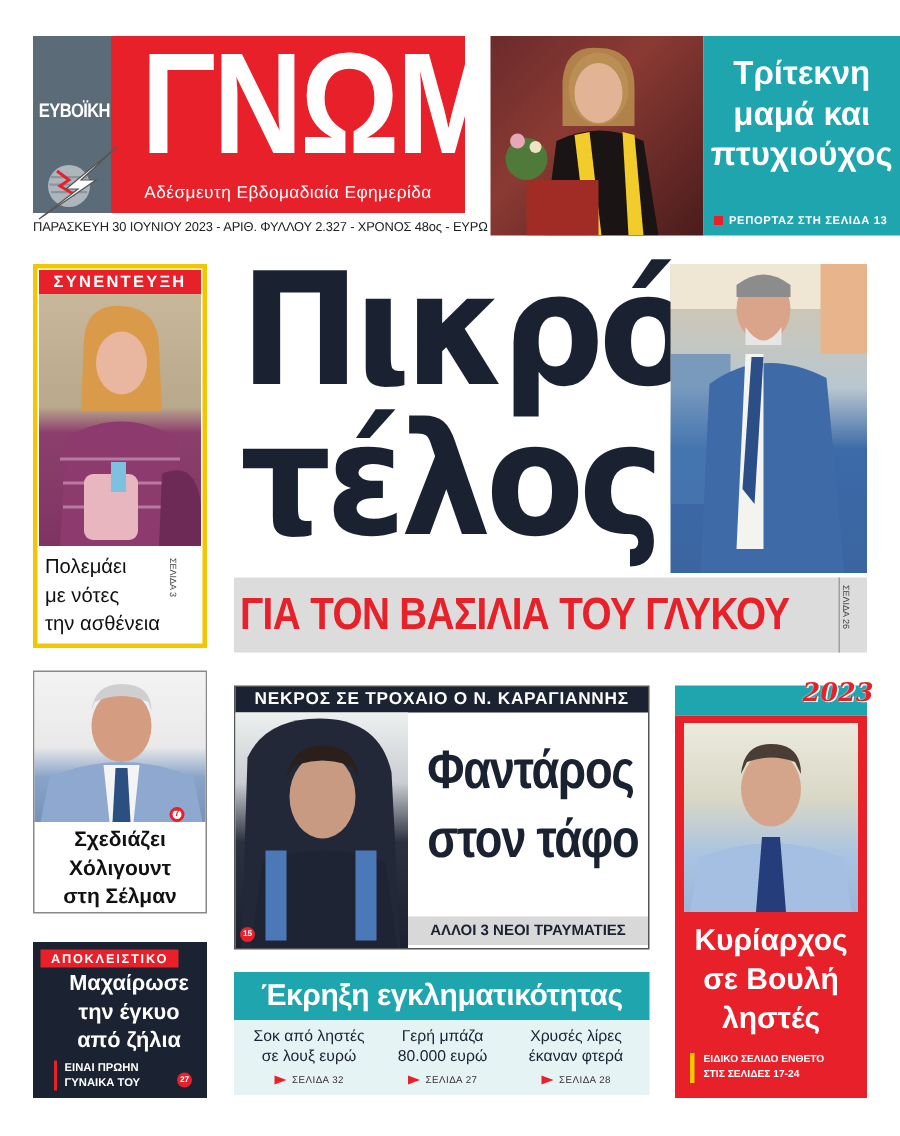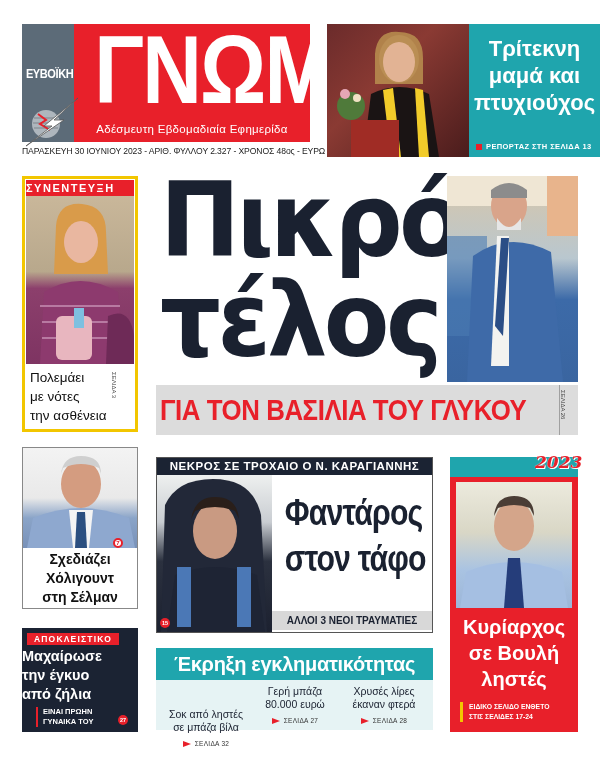--- a/index.html
+++ b/index.html
@@ -19,21 +19,21 @@
 
   
   .promo-photo { left: 327px; top: 24px; width: 142px; height: 133px; background: linear-gradient(135deg, #6b2b2b 0%, #8a3a33 40%, #4a1c1c 100%); overflow: hidden; }
   .promo-box { left: 469px; top: 24px; width: 131px; height: 133px; background: #1fa5ad; }
   .promo-title { left: 469px; top: 35px; width: 131px; text-align: center; color: #fff; font-weight: bold; font-size: 22px; line-height: 27px; }
   .promo-ref { left: 476px; top: 142px; width: 124px; color: #fff; font-size: 7.5px; font-weight: bold; letter-spacing: 0.4px; white-space: nowrap; }
   .promo-ref .bullet { display: inline-block; width: 6px; height: 6px; background: #e8202a; margin-right: 4px; vertical-align: middle; }
 
   
   .intv-frame { left: 22px; top: 176px; width: 116px; height: 256px; border: 3px solid #f2c600; background: #fff; }
-  .intv-label { left: 26px; top: 180px; width: 108px; height: 16px; background: #e8202a; color: #fff; font-weight: bold; font-size: 11px; line-height: 16px; letter-spacing: 1.5px; }
+  .intv-label { left: 26px; top: 180px; width: 108px; height: 16px; background: #e8202a; color: #fff; font-weight: bold; font-size: 11px; text-align: center; line-height: 16px; letter-spacing: 1.5px; }
   .intv-photo { left: 26px; top: 196px; width: 108px; height: 168px; background: linear-gradient(180deg, #c9b79a 0%, #b8a88c 45%, #8c3f6c 55%, #7e3462 100%); overflow: hidden; }
   .intv-text { left: 30px; top: 368px; width: 82px; font-weight: normal; font-size: 13.5px; line-height: 19px; color: #111; }
   .intv-page { left: 117px; top: 372px; font-size: 6px; color: #444; transform: rotate(90deg); transform-origin: left top; white-space: nowrap; }
 
   
   .main-head { left: 160px; top: 170px; width: 290px; color: #1a2130; font-weight: bold; font-size: 104px; line-height: 100px; letter-spacing: -4px; font-family: "DejaVu Sans", sans-serif; }
   .main-head .l1, .main-head .l2 { display: block; transform: scaleX(0.92); transform-origin: left; }
   .main-photo { left: 447px; top: 176px; width: 131px; height: 206px; background: linear-gradient(180deg, #d8c6a8 0%, #b9c7cf 40%, #3c6aa8 60%, #3a65a0 100%); overflow: hidden; }
   .main-bar { left: 156px; top: 385px; width: 422px; height: 50px; background: #dcdcdc; }
   .main-kicker { left: 160px; top: 390px; width: 398px; color: #e8202a; font-weight: bold; font-size: 30px; line-height: 40px; text-align: center; letter-spacing: -0.5px; transform: scaleX(0.86); transform-origin: left center; white-space: nowrap; }
@@ -59,21 +59,21 @@
   .elec-label-text { left: 456px; top: 459px; color: #fff; font-weight: bold; font-size: 16px; letter-spacing: 1.5px; line-height: 16px; margin-top: 32px; }
   .elec-year { left: 535px; top: 452px; color: #e8202a; font-family: "DejaVu Serif", serif; font-style: italic; font-size: 17px; font-weight: bold; line-height: 20px; text-shadow: 0 0 1px #fff, 1px 1px 0 #fff; }
   .elec-box { left: 450px; top: 477px; width: 128px; height: 255px; background: #e8202a; }
   .elec-photo { left: 456px; top: 482px; width: 116px; height: 126px; background: linear-gradient(180deg, #eceadd 0%, #d9d7c6 40%, #a9c3e2 70%, #9cb6d8 100%); overflow: hidden; }
   .elec-title { left: 450px; top: 614px; width: 128px; text-align: center; color: #fff; font-weight: bold; font-size: 20px; line-height: 26px; }
   .elec-ref { left: 460px; top: 702px; width: 116px; color: #fff; font-weight: bold; font-size: 6.8px; line-height: 10px; padding-left: 6px; border-left: 3px solid #f2c600; white-space: nowrap; }
 
   
   .exc-box { left: 22px; top: 628px; width: 116px; height: 104px; background: #1b2333; }
   .exc-label { left: 27px; top: 633px; width: 92px; height: 12px; background: #e8202a; color: #fff; font-weight: bold; font-size: 8.5px; text-align: center; line-height: 12px; letter-spacing: 1.2px; }
-  .exc-title { left: 22px; top: 647px; width: 128px; text-align: left; color: #fff; font-weight: bold; font-size: 14.5px; line-height: 19px; }
+  .exc-title { left: 22px; top: 647px; width: 128px; text-align: center; color: #fff; font-weight: bold; font-size: 14.5px; line-height: 19px; }
   .exc-sub { left: 36px; top: 707px; color: #fff; font-weight: bold; font-size: 7.5px; line-height: 10px; padding-left: 5px; border-left: 2px solid #e8202a; white-space: nowrap; }
   .exc-badge { left: 118px; top: 715px; width: 10px; height: 10px; border-radius: 50%; background: #e8202a; color: #fff; font-size: 5.5px; font-weight: bold; text-align: center; line-height: 10px; }
 
   
   .crime-head { left: 156px; top: 648px; width: 277px; height: 32px; background: #1fa5ad; }
   .crime-head-text { left: 156px; top: 650px; width: 277px; text-align: center; color: #fff; font-weight: bold; font-size: 20px; line-height: 28px; white-space: nowrap; letter-spacing: -0.3px; }
   .crime-body { left: 156px; top: 680px; width: 277px; height: 50px; background: #e6f3f4; }
   .crime-item { top: 685px; width: 92px; text-align: center; color: #1a2130; font-size: 10.5px; line-height: 13px; }
   .crime-item .ref { display: block; font-size: 6.5px; color: #333; margin-top: 3px; letter-spacing: 0.3px; }
   .crime-item .arrow { display: inline-block; width: 0; height: 0; border-top: 3px solid transparent; border-bottom: 3px solid transparent; border-left: 8px solid #e8202a; margin-right: 4px; vertical-align: middle; }
@@ -228,23 +228,23 @@
 <div class="abs exc-sub">
   <div>ΕΙΝΑΙ ΠΡΩΗΝ</div>
   <div>ΓΥΝΑΙΚΑ ΤΟΥ</div>
 </div>
 <div class="abs exc-badge">27</div>
 
 <div class="abs crime-head"></div>
 <div class="abs crime-head-text">Έκρηξη εγκληματικότητας</div>
 <div class="abs crime-body"></div>
 
-<div class="abs crime-item" style="left:160px;margin-top:23px;">
+<div class="abs crime-item" style="left:160px;">
   <div>Σοκ από ληστές</div>
-  <div>σε μπάζα βίλα</div>
+  <div>σε λουξ ευρώ</div>
   <span class="ref"><span class="arrow"></span><span>ΣΕΛΙΔΑ 32</span></span>
 </div>
 <div class="abs crime-item" style="left:249px;">
   <div>Γερή μπάζα</div>
   <div>80.000 ευρώ</div>
   <span class="ref"><span class="arrow"></span><span>ΣΕΛΙΔΑ 27</span></span>
 </div>
 <div class="abs crime-item" style="left:338px;">
   <div>Χρυσές λίρες</div>
   <div>έκαναν φτερά</div>

